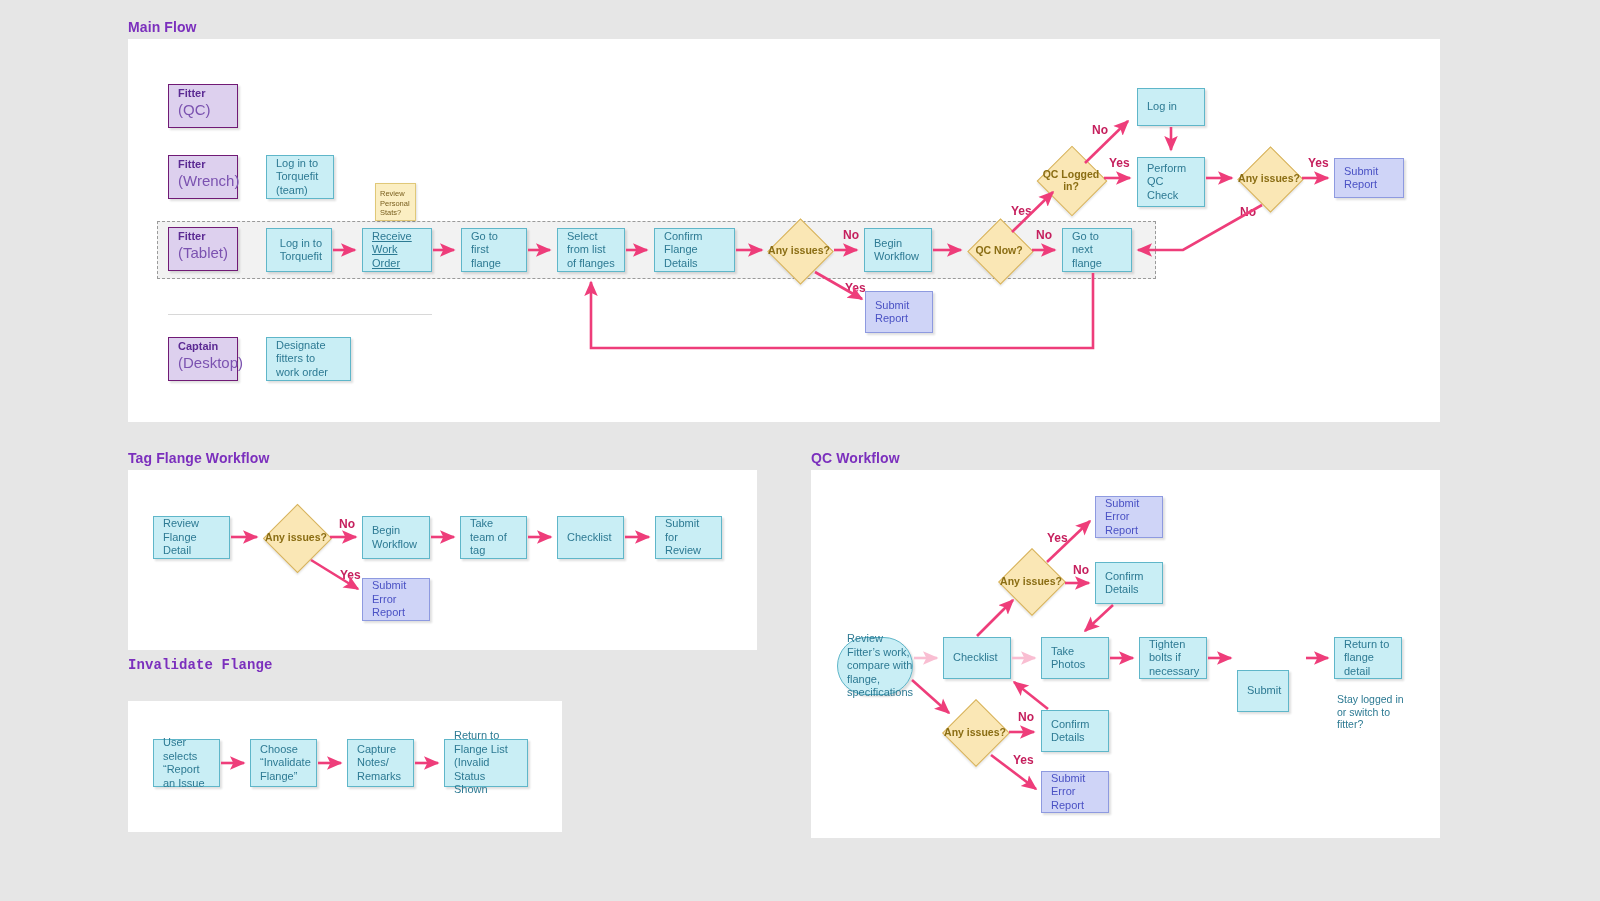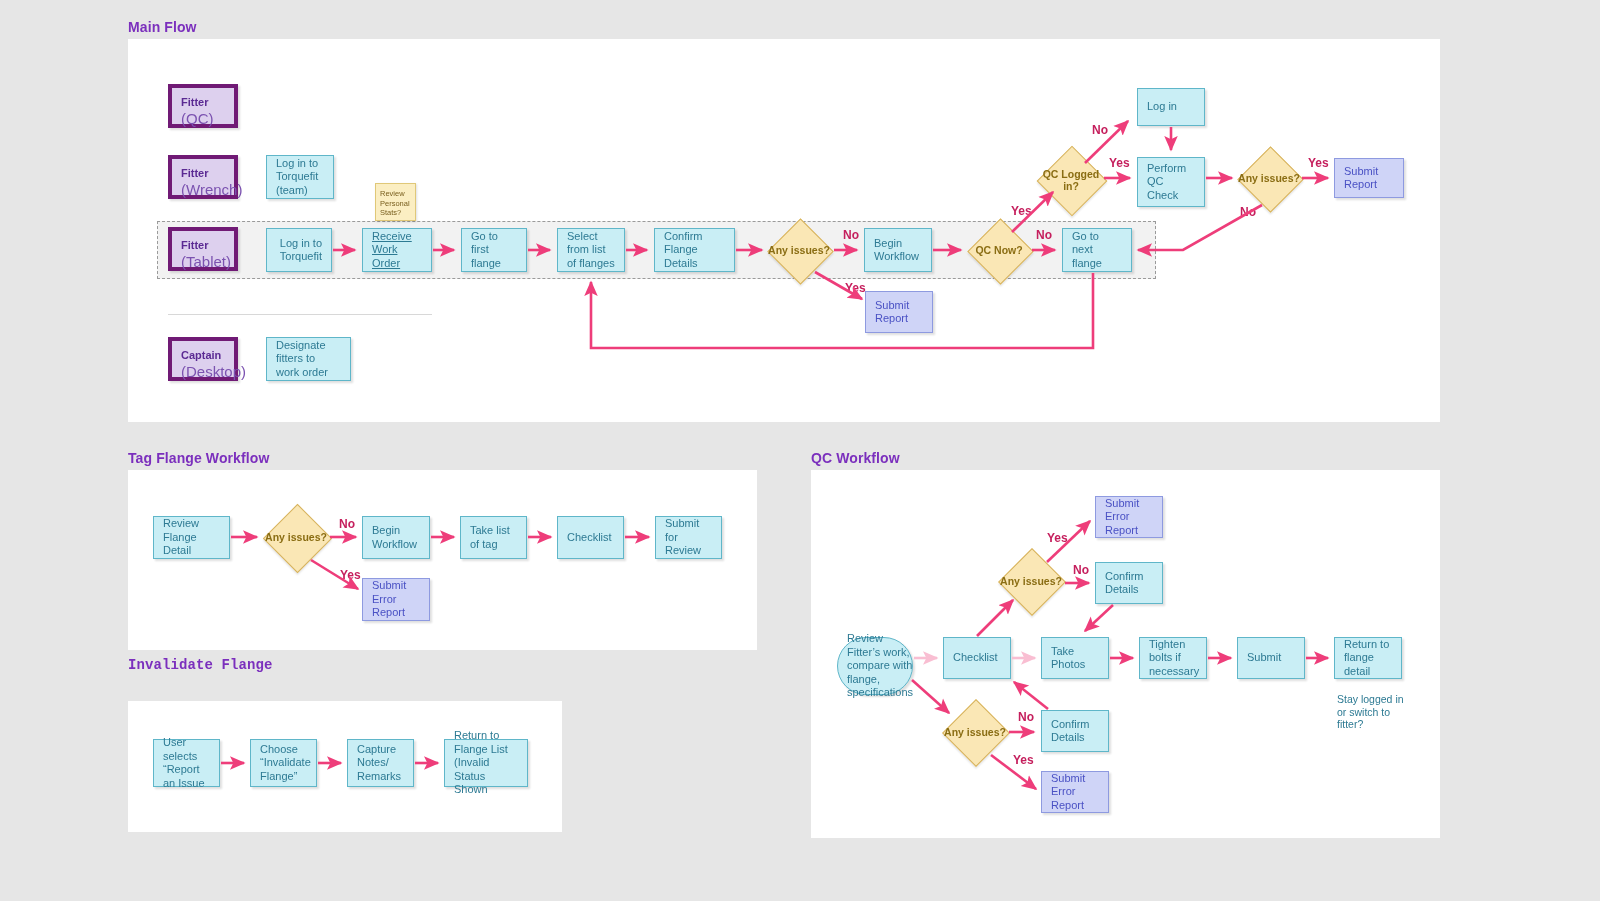--- a/index.html
+++ b/index.html
@@ -30,24 +30,24 @@
     line-height:13.5px;
     box-shadow:2px 2px 2px rgba(0,0,0,.13);
   }
   .process{
     background:#c9eef5;
     border:1px solid #5fb6c9;
     color:#2d7a93;
   }
   .lane{
     background:#ddd0ee;
-    border:4px solid #701a75;
+    border:1px solid #701a75;
     color:#6a33a8;
     display:block;
-    padding-top:8px;
+    padding-top:2px;
   }
   .lane b{color:#5b2a93;font-weight:bold;display:block;font-size:11px;}
   .lane span{display:block;font-size:15px;color:#7b52b0;margin-top:2px;}
   .report{
     background:#cfd4f7;
     border:1px solid #8e9ae0;
     color:#4a51c4;
   }
   .sticky{
     position:absolute;
@@ -192,21 +192,21 @@
   <div class="panel" style="left:128px;top:470px;width:629px;height:180px;"></div>
 
   <div class="node process" style="left:153px;top:516px;width:77px;height:43px;">Review Flange Detail</div>
 
   <div class="diamond" style="left:263px;top:503px;width:66px;height:68px;">
     <div class="dbox" style="width:47px;height:47px;margin-left:-23.5px;margin-top:-23.5px;"></div>
     <div class="dlabel">Any issues?</div>
   </div>
 
   <div class="node process" style="left:362px;top:516px;width:68px;height:43px;">Begin Workflow</div>
-  <div class="node process" style="left:460px;top:516px;width:67px;height:43px;">Take list of tag</div>
+  <div class="node process" style="left:460px;top:516px;width:67px;height:43px;">Take team of tag</div>
   <div class="node process" style="left:557px;top:516px;width:67px;height:43px;">Checklist</div>
   <div class="node process" style="left:655px;top:516px;width:67px;height:43px;">Submit for Review</div>
   <div class="node report" style="left:362px;top:578px;width:68px;height:43px;">Submit Error Report</div>
 
   <div class="edge-label" style="left:339px;top:517px;">No</div>
   <div class="edge-label" style="left:340px;top:568px;">Yes</div>
 
   <div class="section-title" style="left:128px;top:657px;font-family:Liberation Mono, monospace;">Invalidate Flange</div>
   <div class="panel" style="left:128px;top:701px;width:434px;height:131px;"></div>
 
@@ -215,21 +215,21 @@
   <div class="node process" style="left:347px;top:739px;width:67px;height:48px;">Capture Notes/ Remarks</div>
   <div class="node process" style="left:444px;top:739px;width:84px;height:48px;">Return to Flange List (Invalid Status Shown</div>
 
   <div class="section-title" style="left:811px;top:450px;">QC Workflow</div>
   <div class="panel" style="left:811px;top:470px;width:629px;height:368px;"></div>
 
   <div class="node process" style="left:837px;top:637px;width:76px;height:58px;border-radius:29px;">Review Fitter’s work, compare with flange, specifications</div>
   <div class="node process" style="left:943px;top:637px;width:68px;height:42px;">Checklist</div>
   <div class="node process" style="left:1041px;top:637px;width:68px;height:42px;">Take Photos</div>
   <div class="node process" style="left:1139px;top:637px;width:68px;height:42px;">Tighten bolts if necessary</div>
-  <div class="node process" style="left:1237px;top:637px;width:68px;height:42px;text-align:right;">Submit</div>
+  <div class="node process" style="left:1237px;top:670px;width:52px;height:42px;text-align:right;">Submit</div>
   <div class="node process" style="left:1334px;top:637px;width:68px;height:42px;">Return to flange detail</div>
 
   <div class="diamond" style="left:998px;top:548px;width:66px;height:66px;">
     <div class="dbox" style="width:46px;height:46px;margin-left:-23px;margin-top:-23px;"></div>
     <div class="dlabel">Any issues?</div>
   </div>
   <div class="diamond" style="left:942px;top:699px;width:66px;height:66px;">
     <div class="dbox" style="width:46px;height:46px;margin-left:-23px;margin-top:-23px;"></div>
     <div class="dlabel">Any issues?</div>
   </div>

